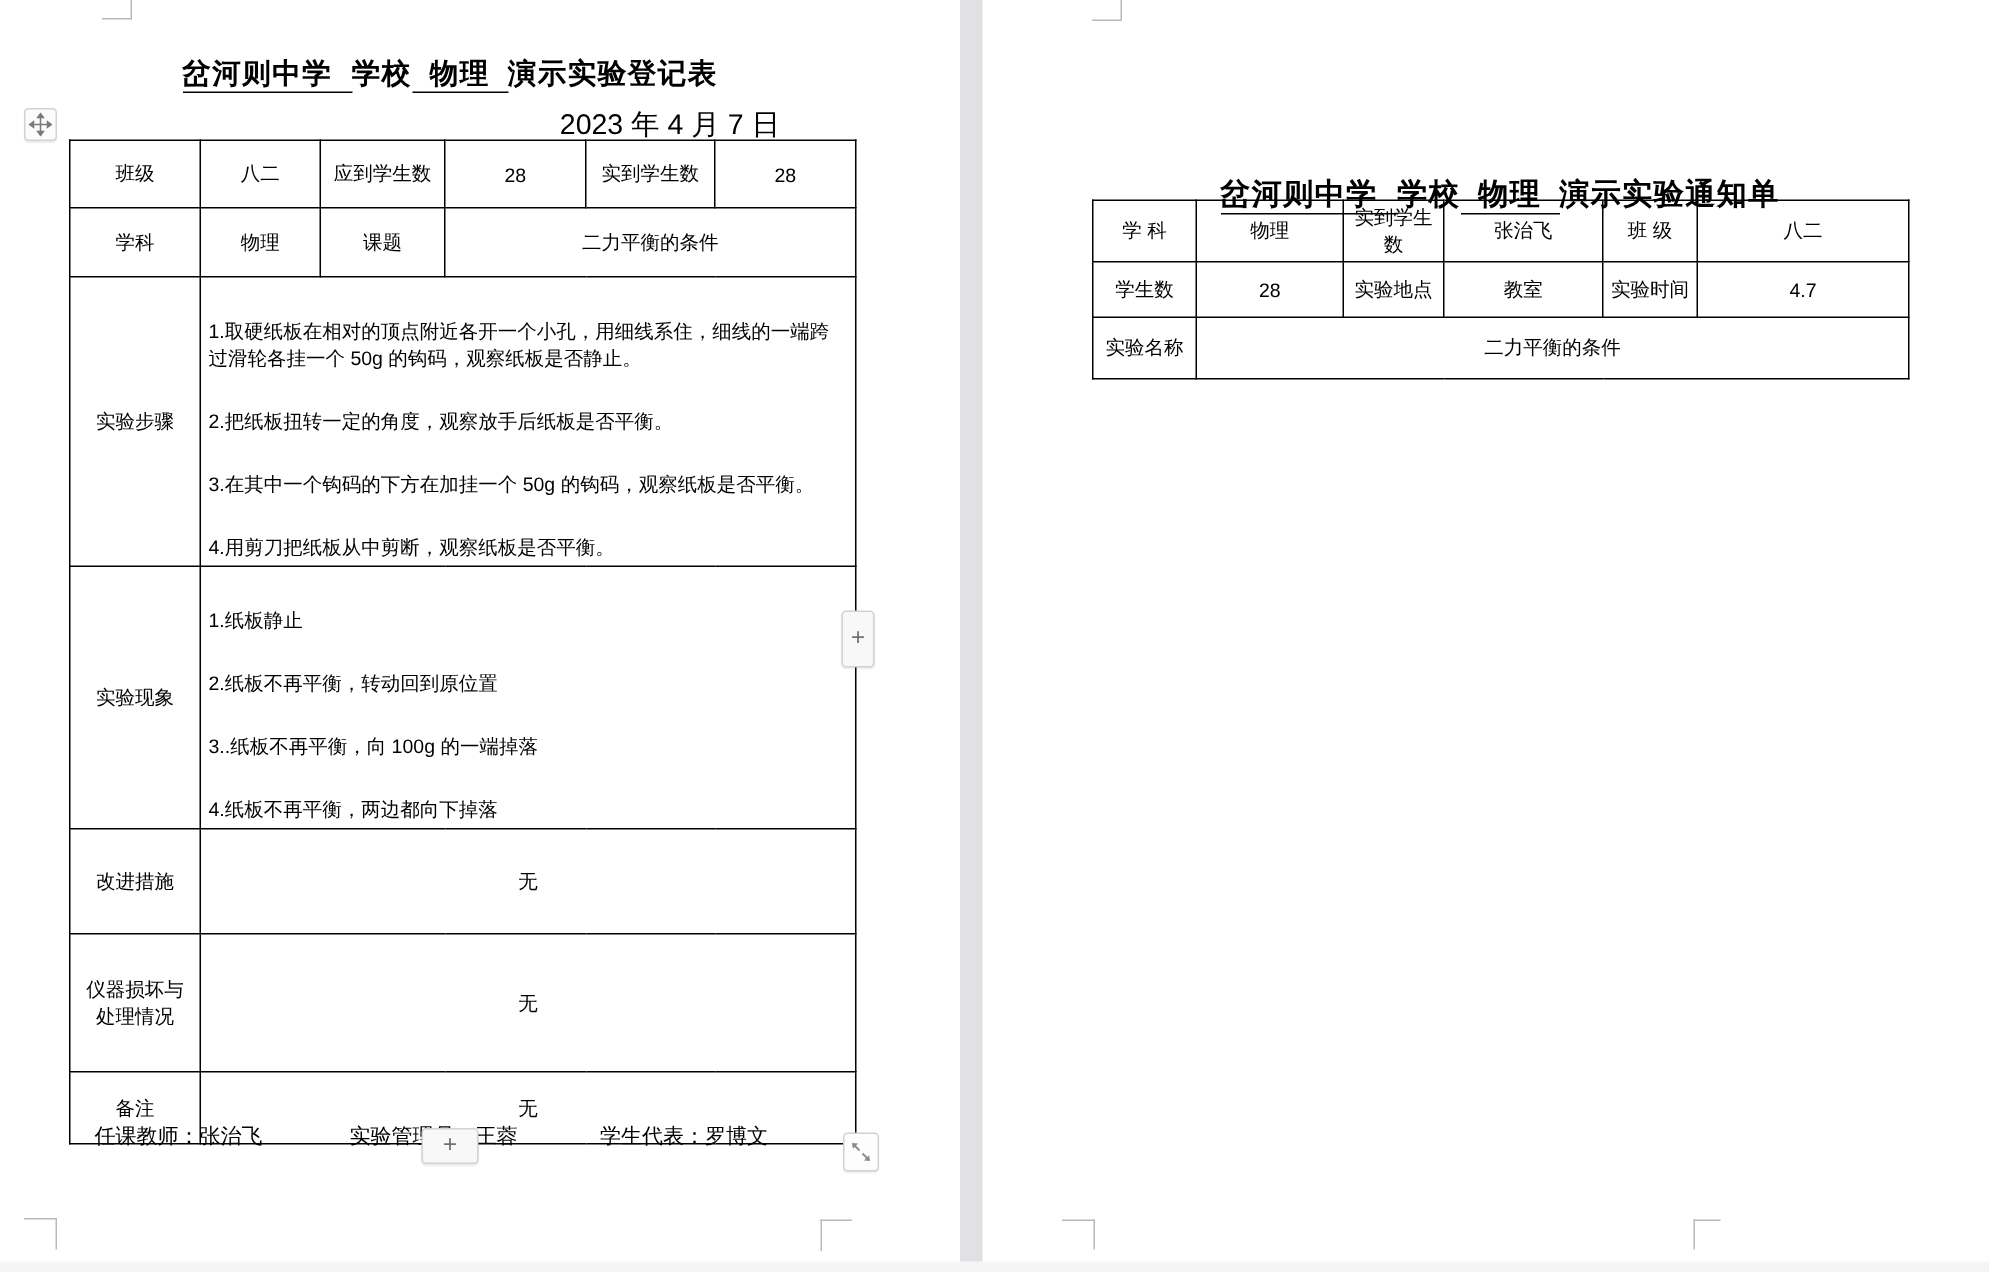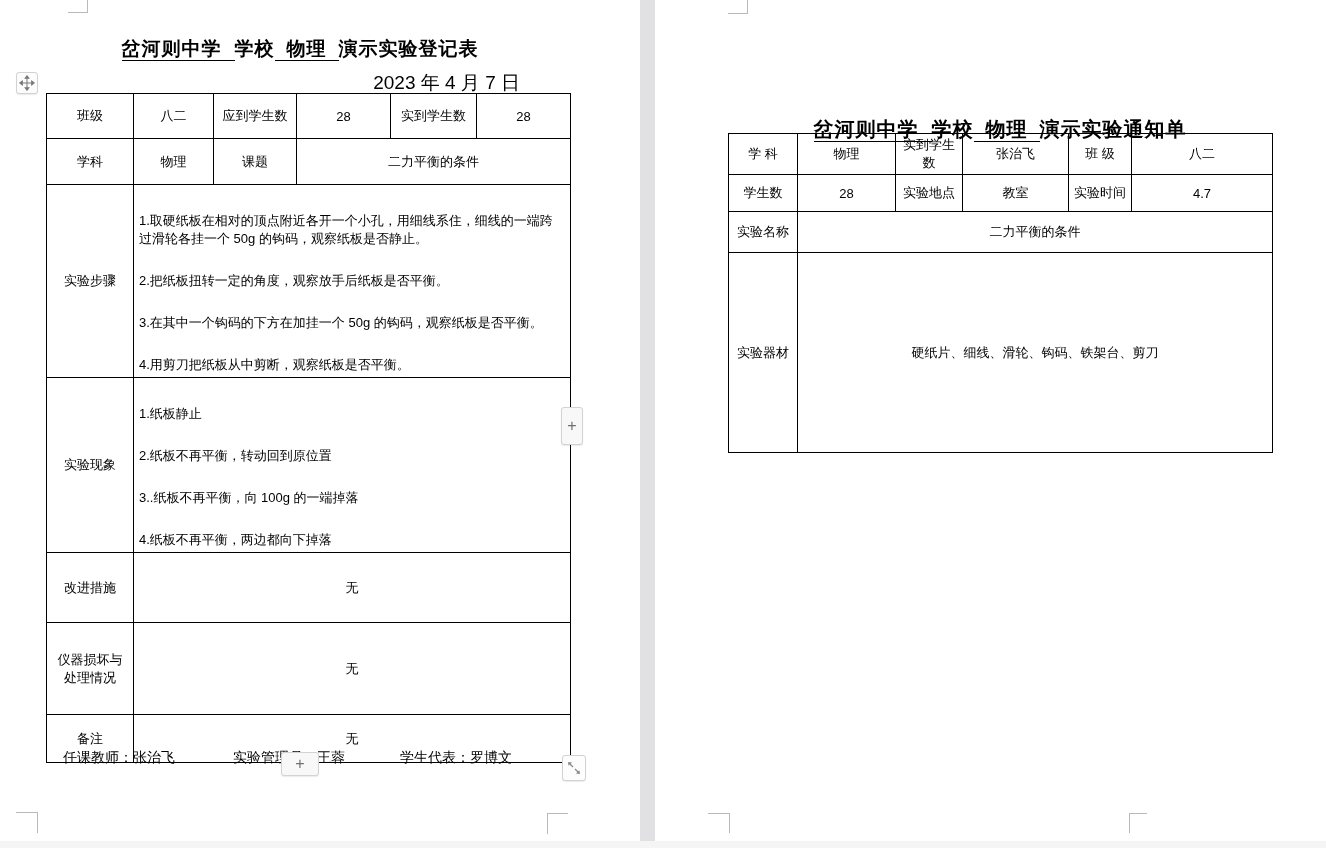--- a/index.html
+++ b/index.html
@@ -155,24 +155,20 @@
       <td>28</td>
       <td>实验地点</td>
       <td>教室</td>
       <td>实验时间</td>
       <td>4.7</td>
     </tr>
     <tr style="height:41px">
       <td>实验名称</td>
       <td colspan="5">二力平衡的条件</td>
     </tr>
-    <tr style="height:200px">
-      <td>实验器材</td>
-      <td colspan="5">硬纸片、细线、滑轮、钩码、铁架台、剪刀</td>
-    </tr>
   </tbody>
     </table>
 
   <div class="page-gap"></div>
   <div class="bottom-band"></div>
 
   <div class="mark mark-tl" style="left:68px; top:-1px; width:20px; height:14px;"></div>
   <div class="mark mark-bl" style="left:16px; top:812px; width:22px; height:21px;"></div>
   <div class="mark mark-br" style="left:547px; top:813px; width:21px; height:21px;"></div>
   <div class="mark mark-tl" style="left:728px; top:-1px; width:20px; height:15px;"></div>

